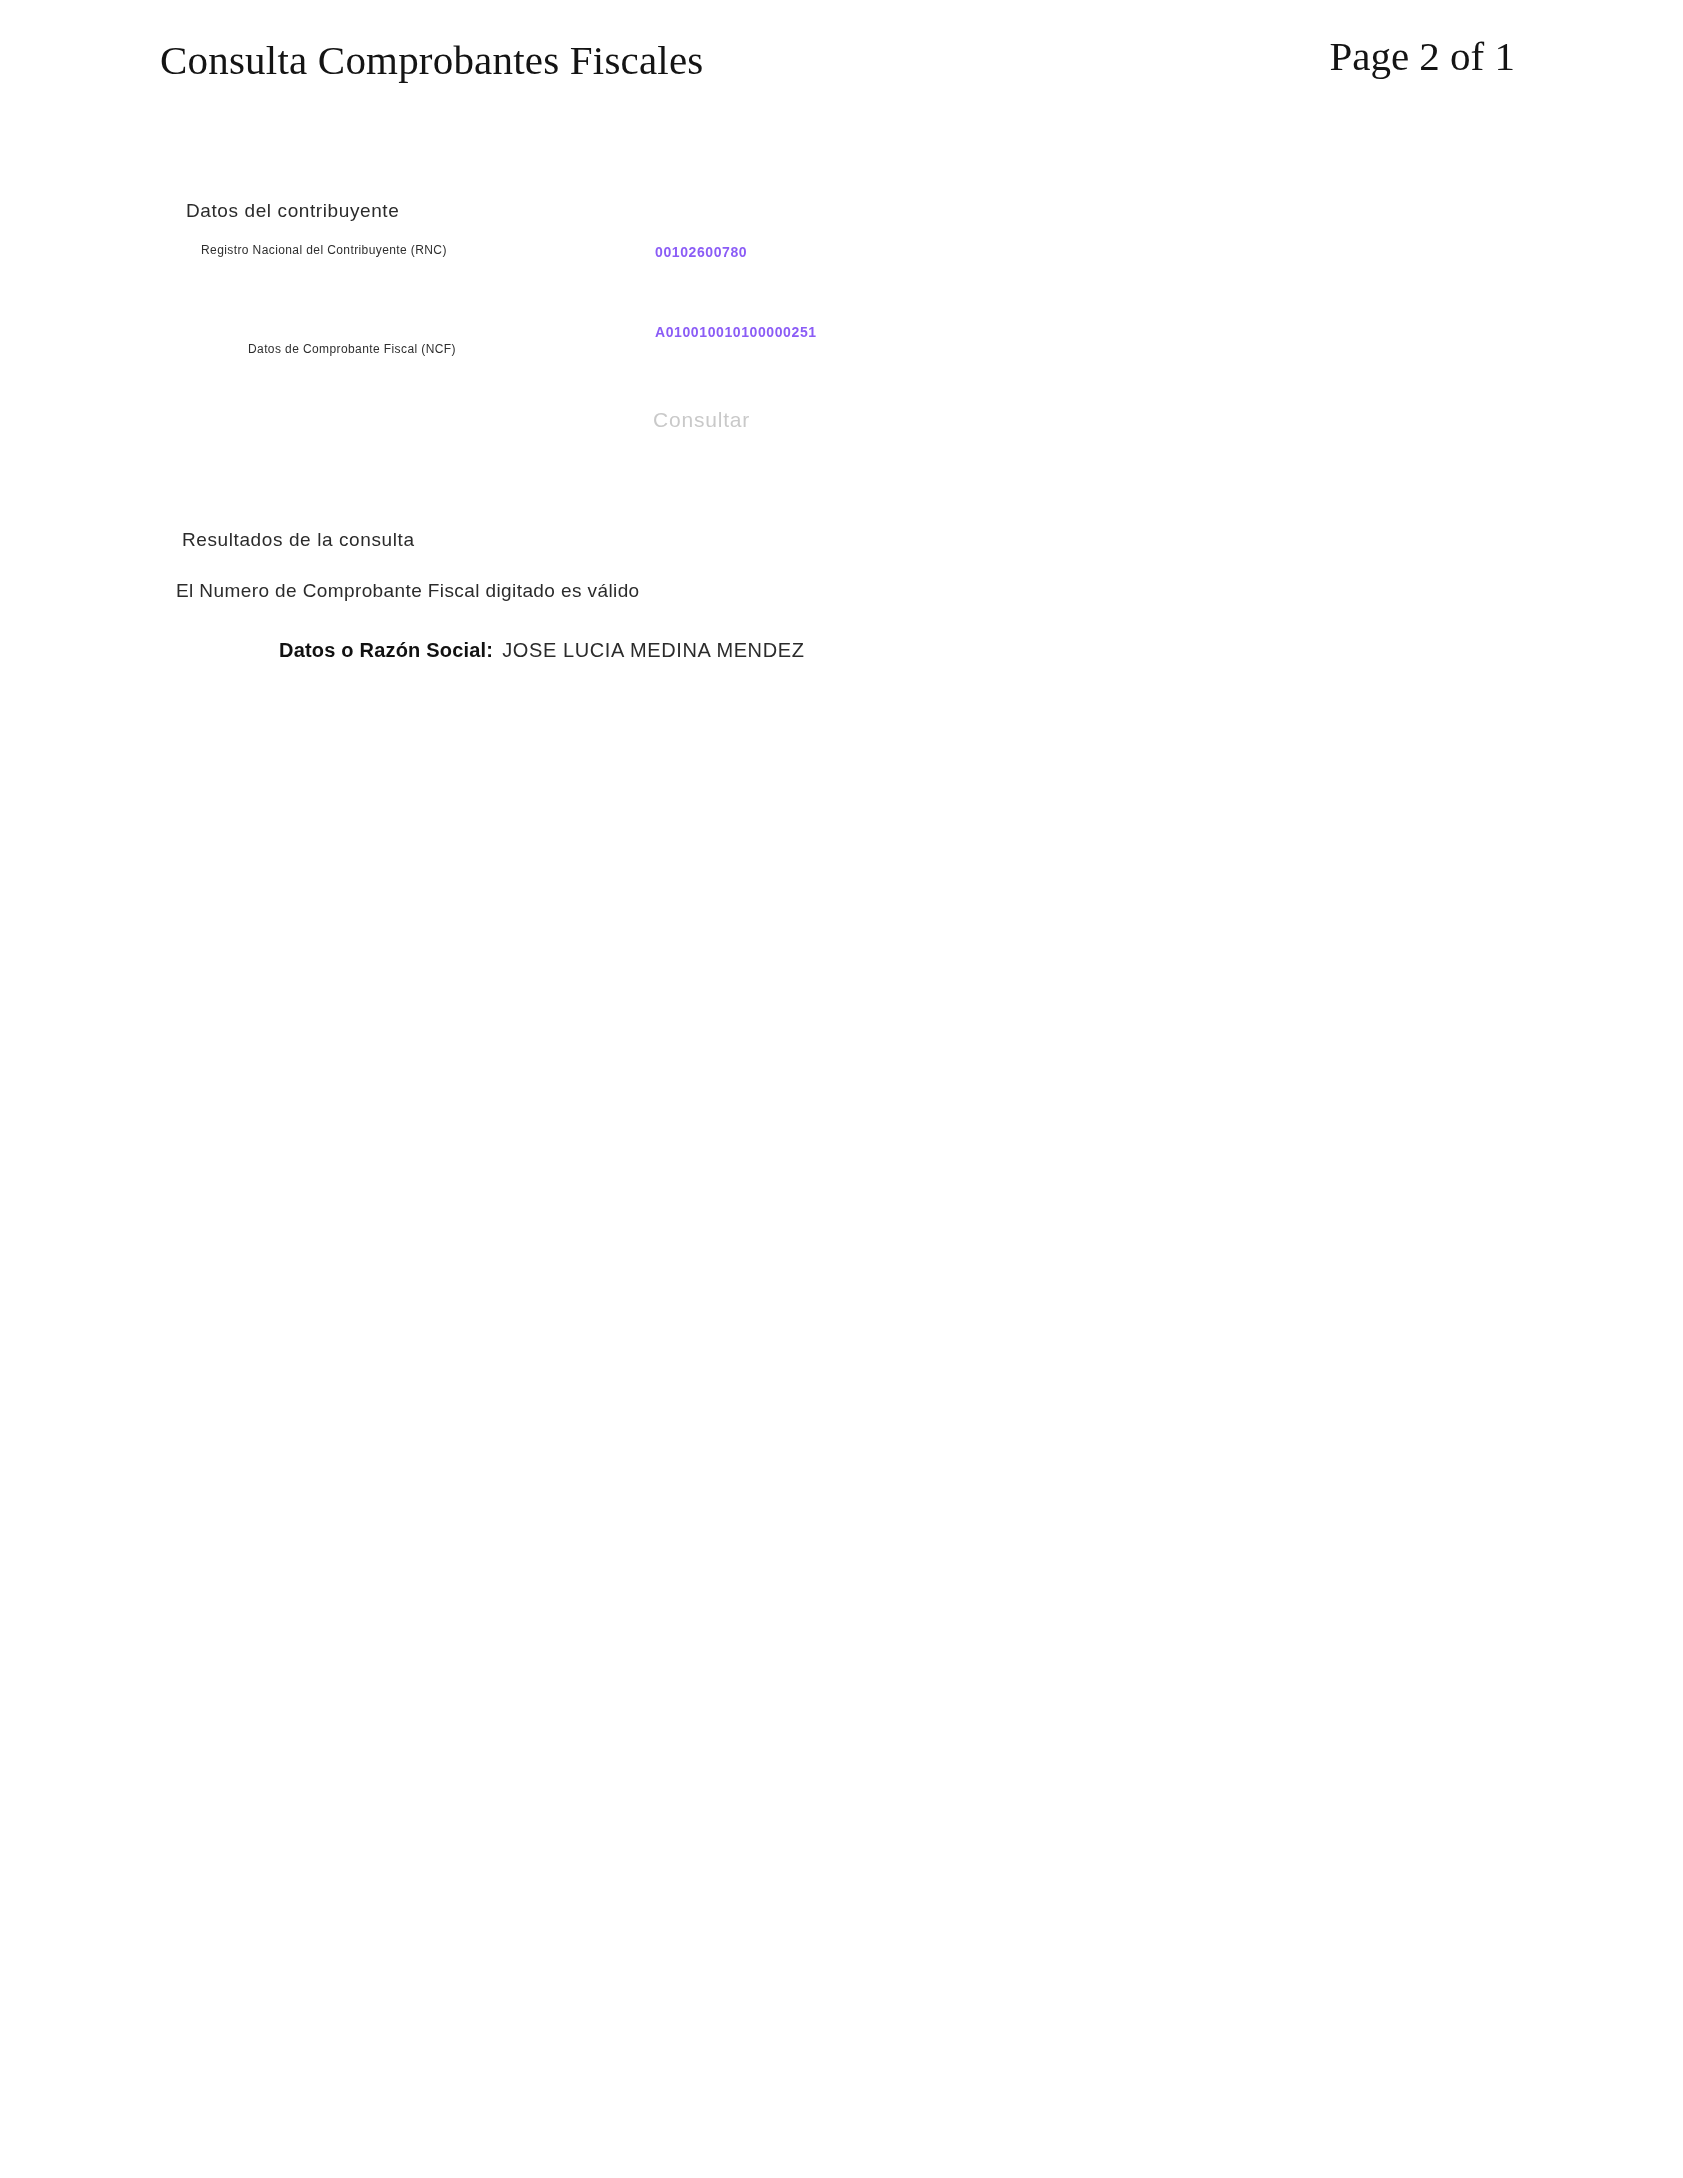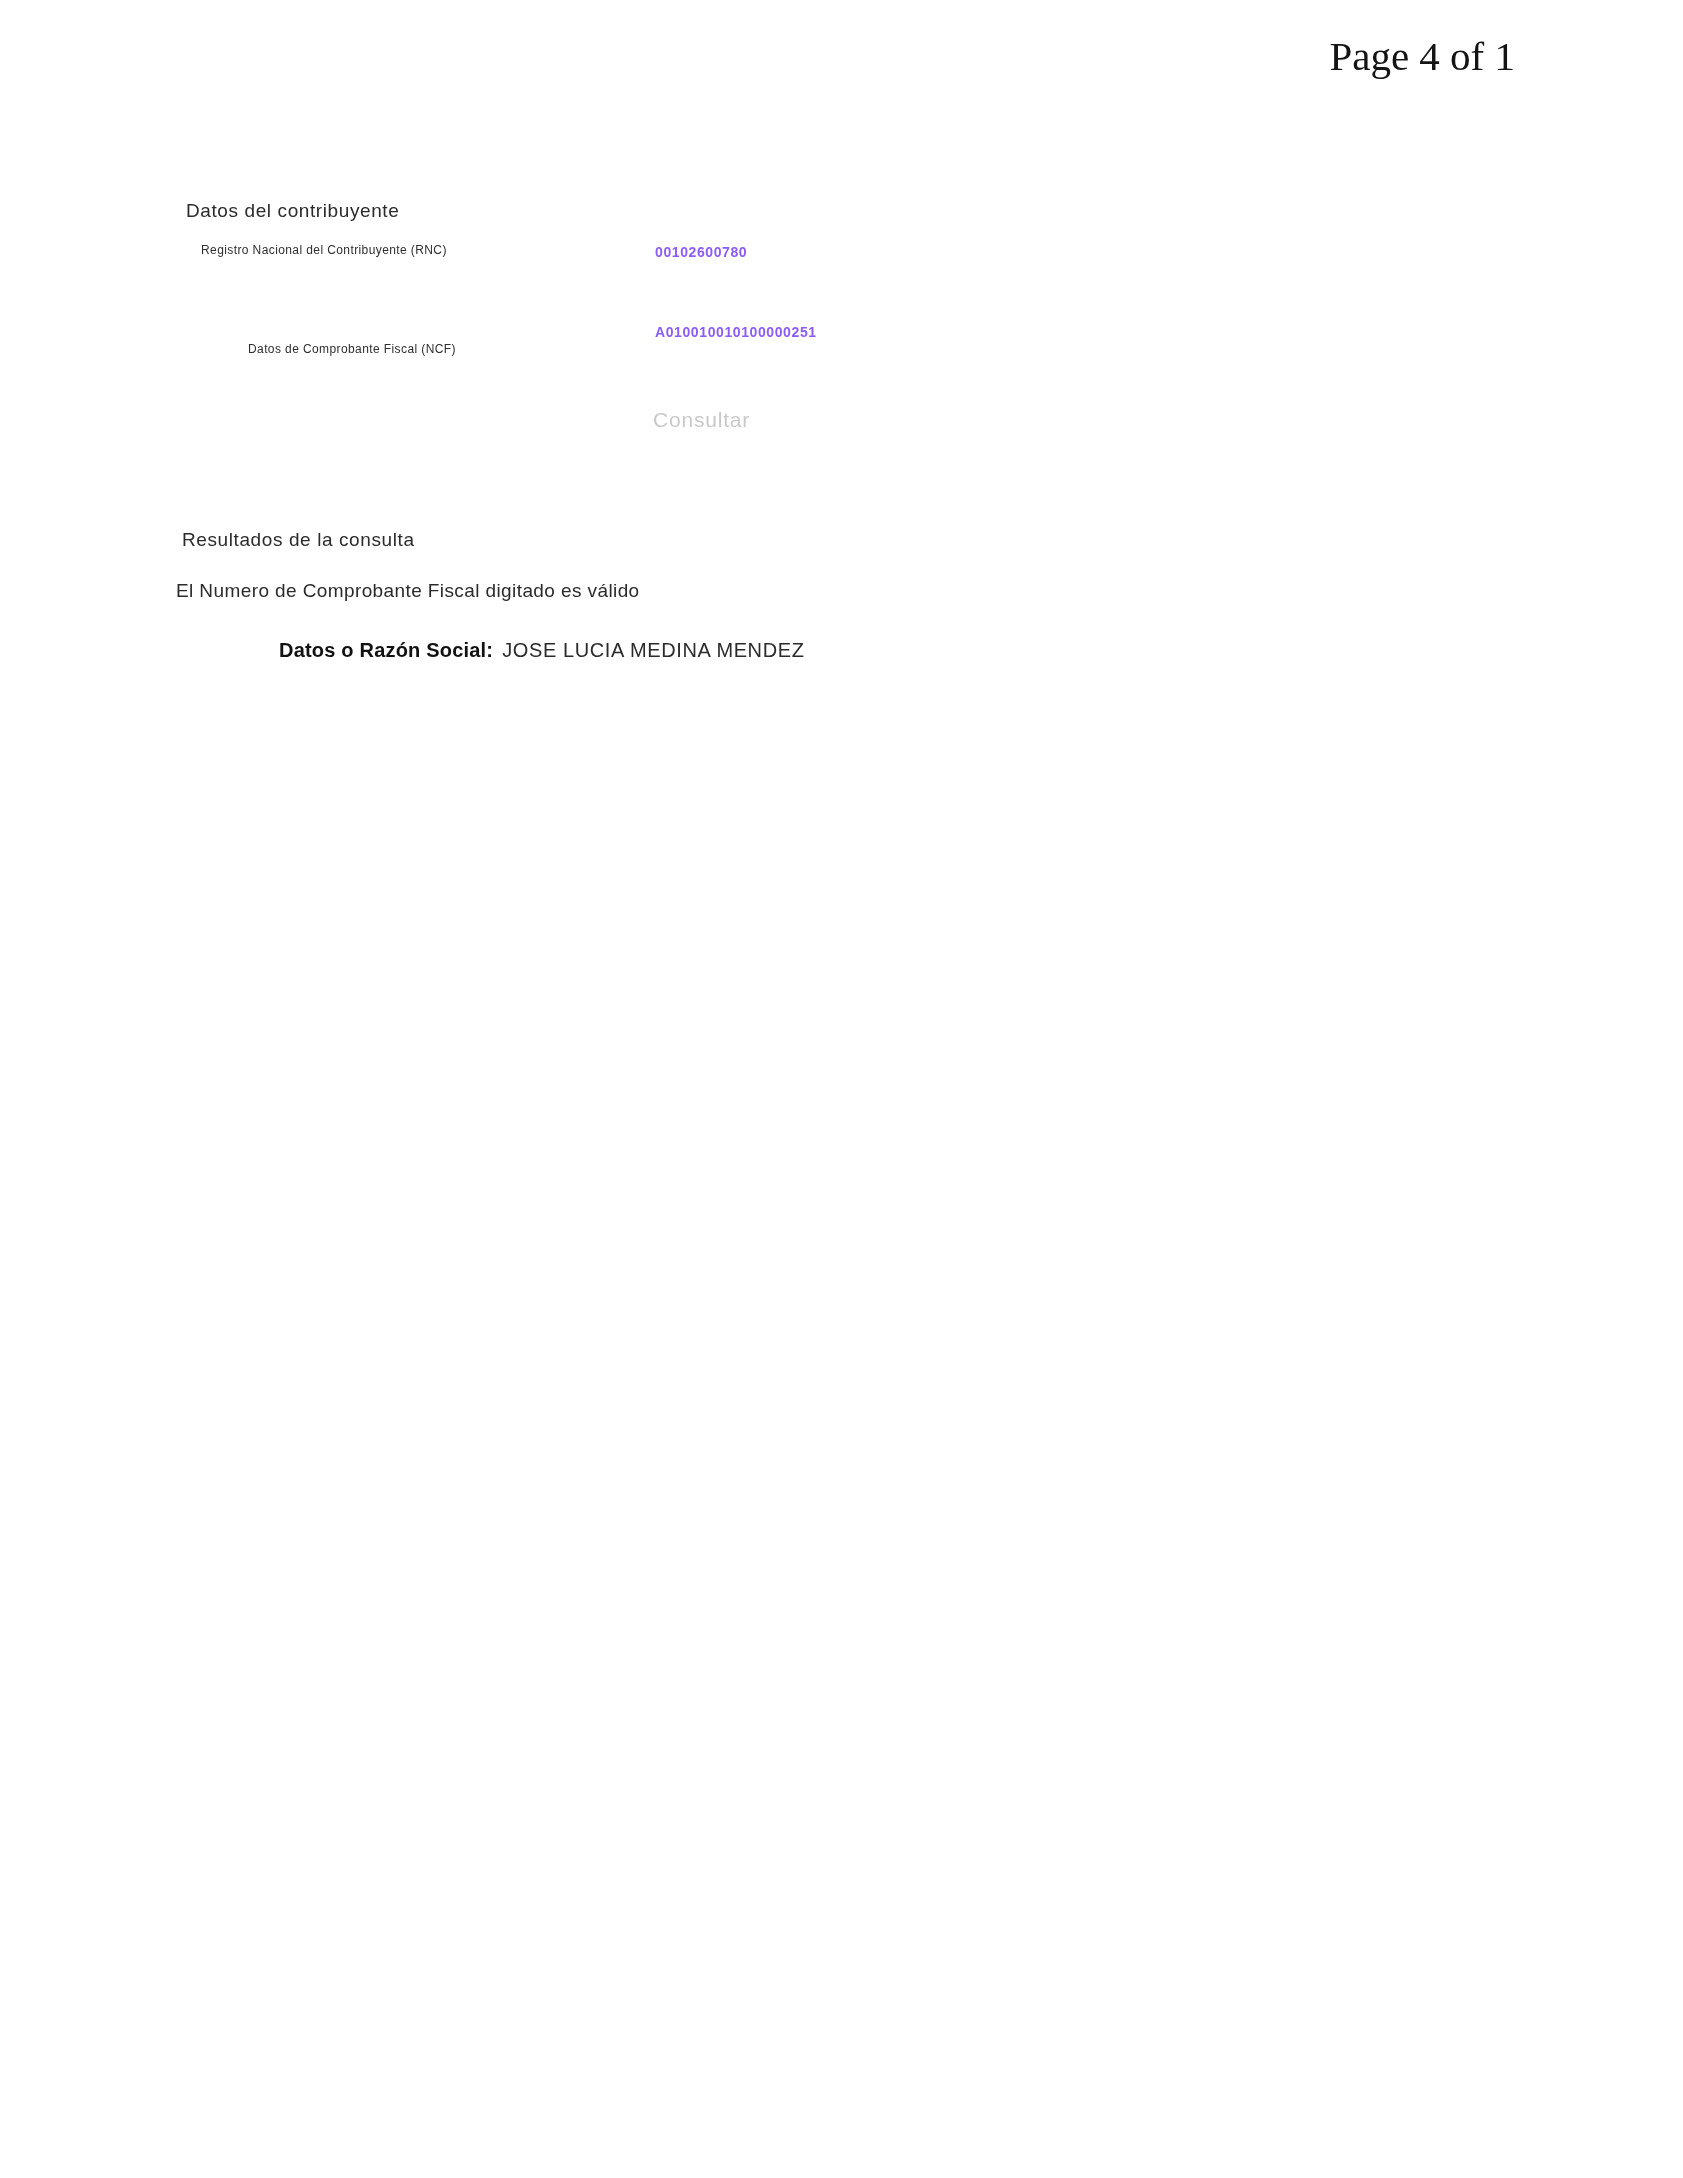--- a/index.html
+++ b/index.html
@@ -118,21 +118,22 @@
     letter-spacing: 0.6px;
     margin-left: 9px;
   }
   #row-nombre { left: 279px; top: 639px; }
   #row-tipo   { left: 291px; top: 685px; }
 </style>
 </head>
 <body>
 
 <div class="page-header">
-  <div class="page-number">Page 4 of 1</div>
+  <div class="doc-title">Consulta Comprobantes Fiscales</div>
+  <div class="page-number">Page 2 of 1</div>
 </div>
 
 <div class="form-area">
 
   <div class="section-label" id="lbl-datos">Datos del contribuyente</div>
 
   <div class="field-label" id="lbl-rnc">Registro Nacional del Contribuyente (RNC)</div>
   <div class="field-value" id="val-rnc">00102600780</div>
 
   <div class="field-label" id="lbl-ncf">Datos de Comprobante Fiscal (NCF)</div>

